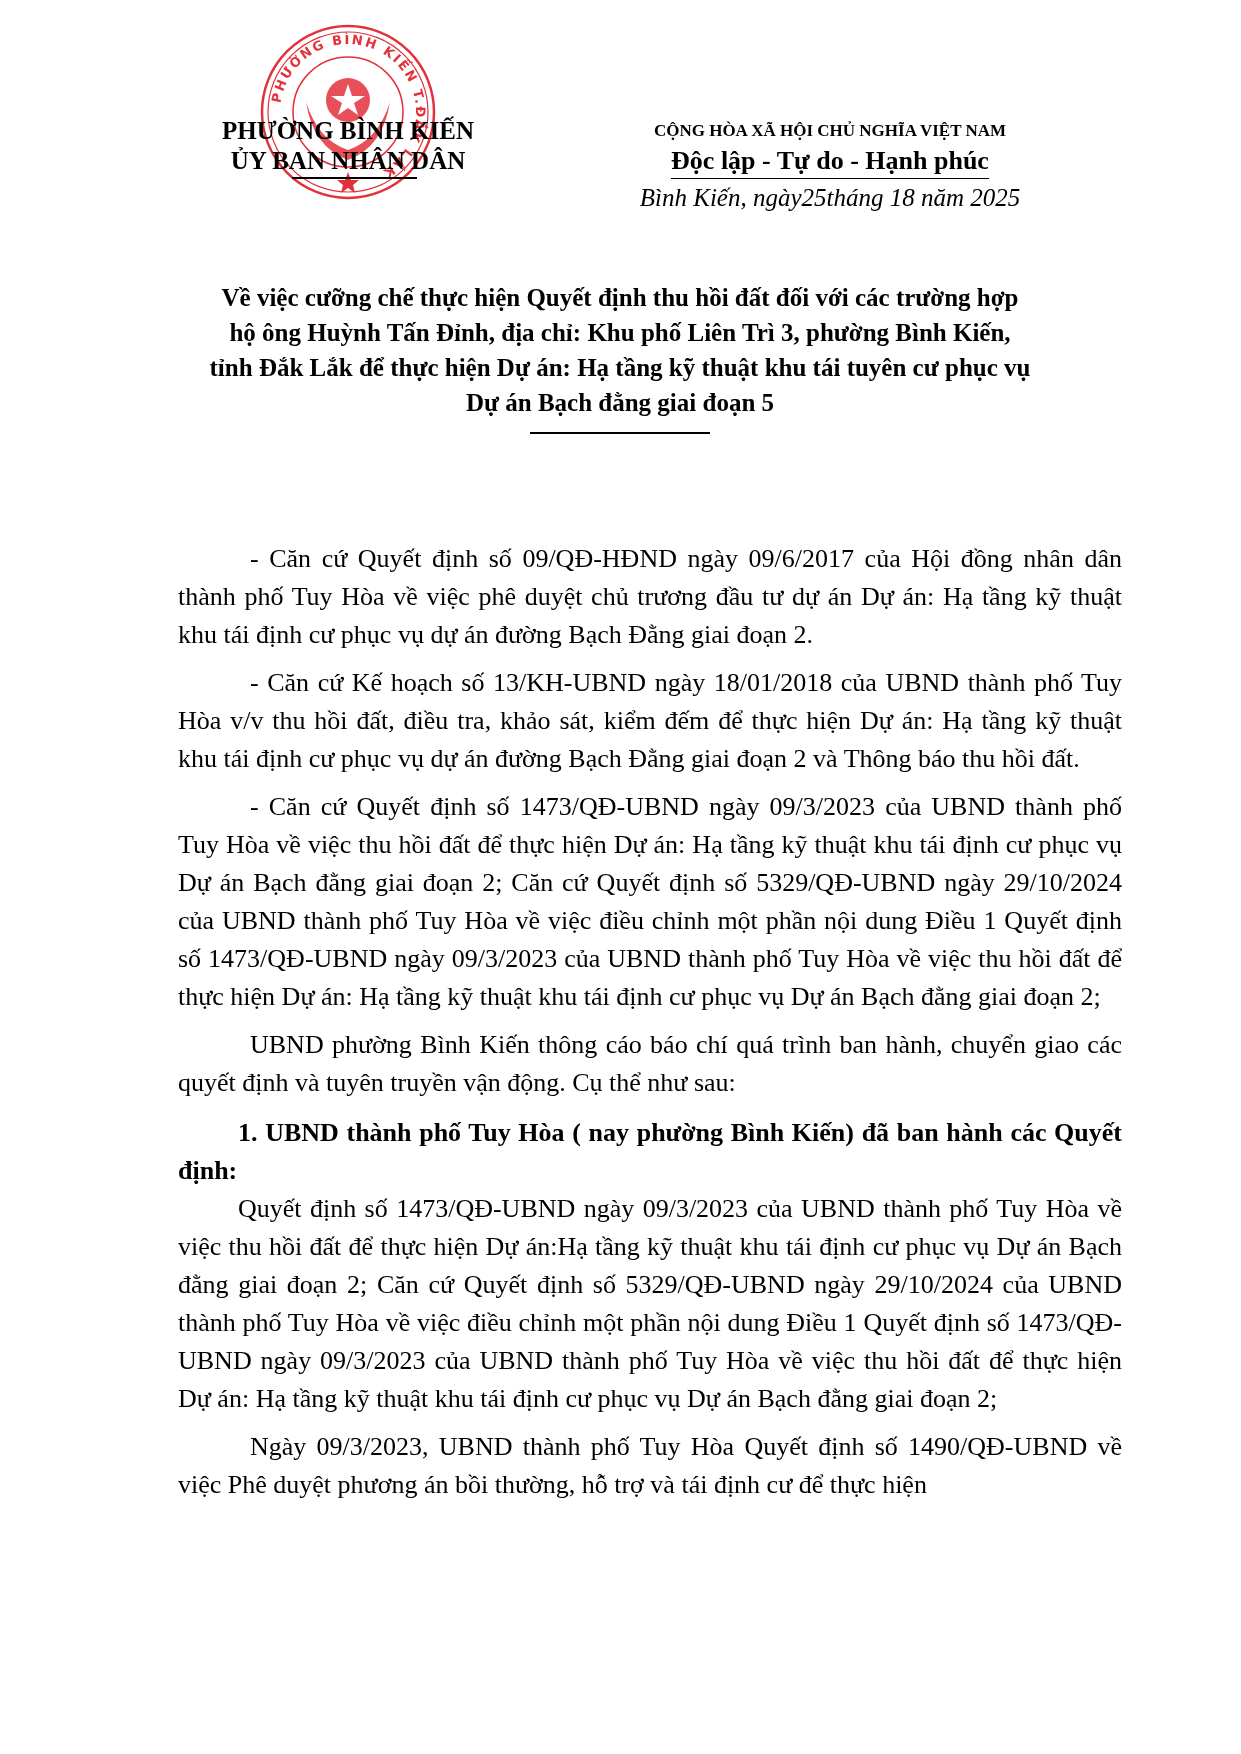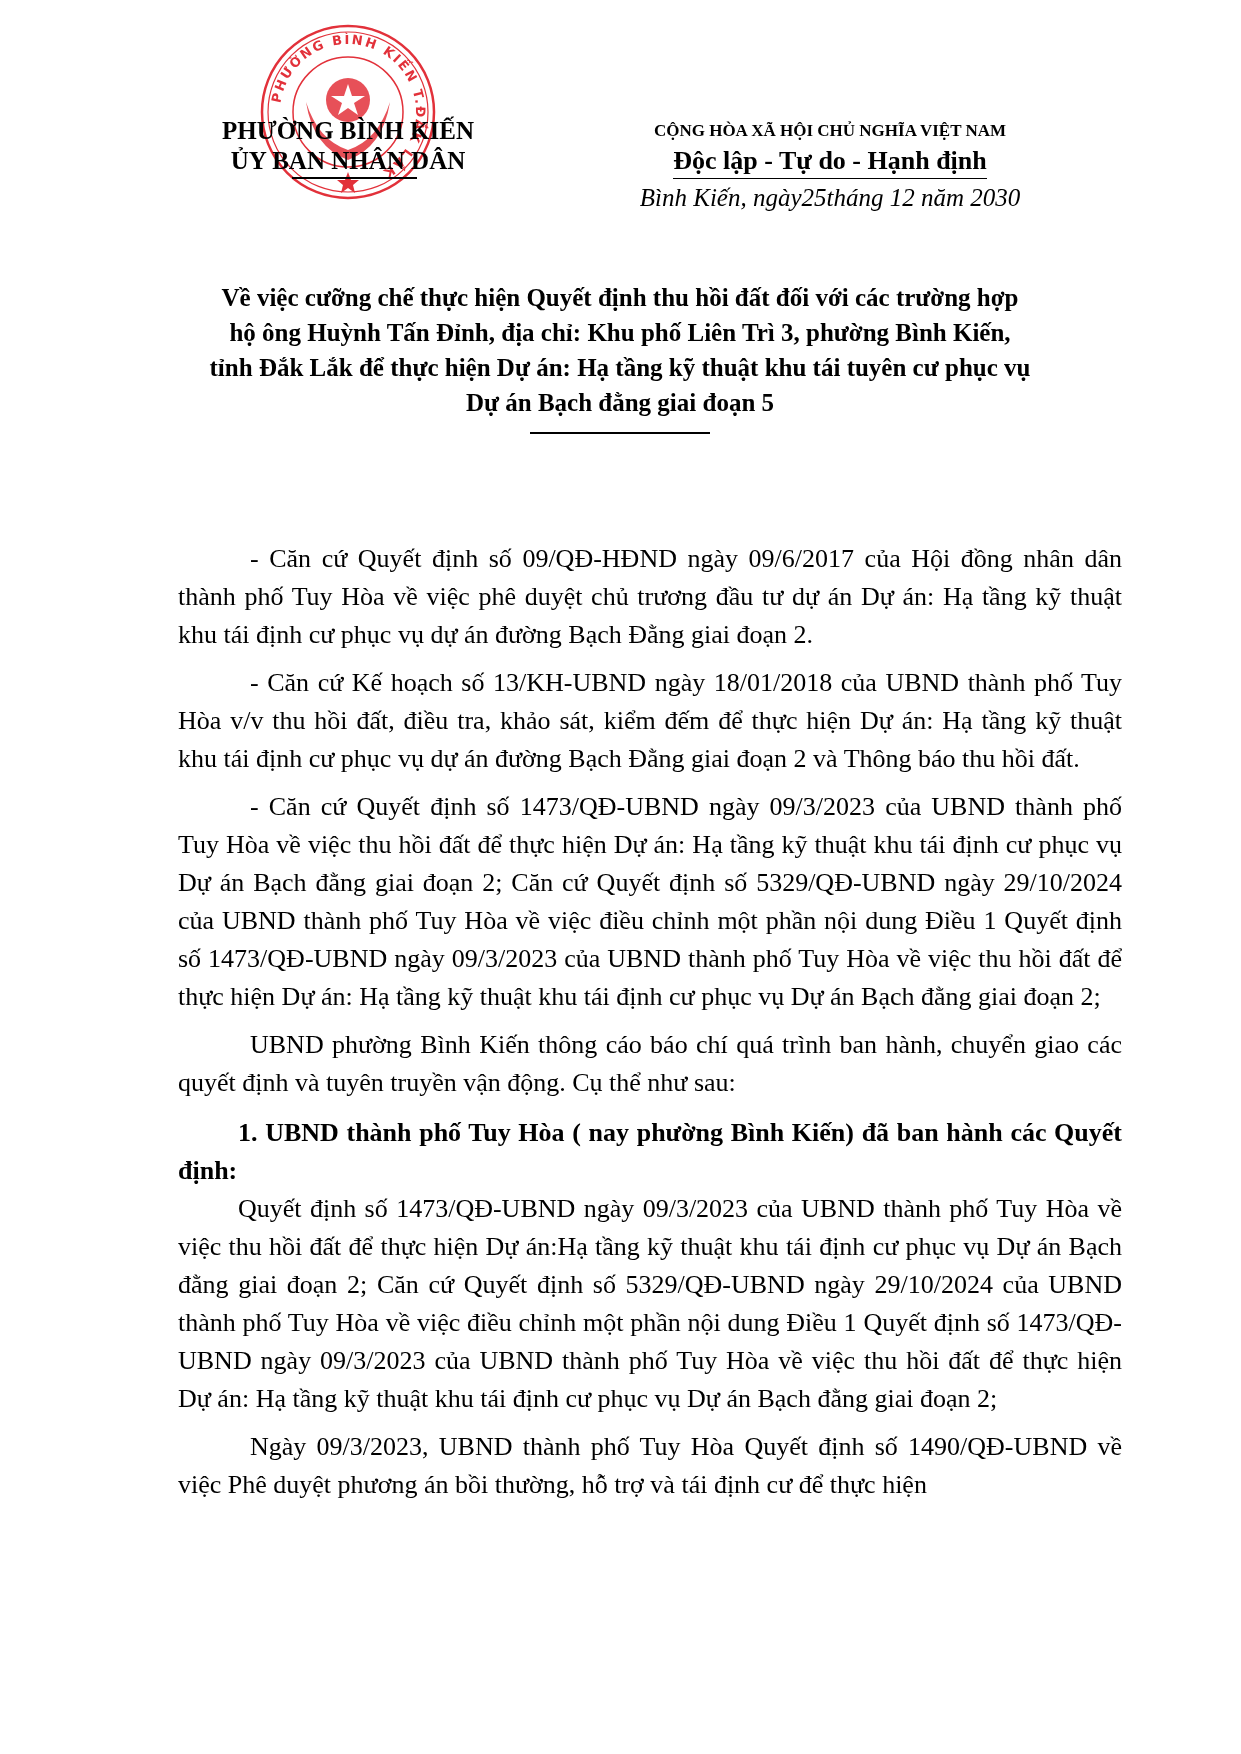--- a/index.html
+++ b/index.html
@@ -53,22 +53,22 @@
   </svg>
 
   <div class="hdr-left">
     <div>PHƯỜNG BÌNH KIẾN</div>
     <div>ỦY BAN NHÂN DÂN</div>
     <div class="rule"></div>
   </div>
 
   <div class="hdr-right">
     <div class="nation">CỘNG HÒA XÃ HỘI CHỦ NGHĨA VIỆT NAM</div>
-    <div class="motto">Độc lập - Tự do - Hạnh định</div>
-    <div class="date">Bình Kiến, ngày25tháng 12 năm 2030</div>
+    <div class="motto">Độc lập - Tự do - Hạnh phúc</div>
+    <div class="date">Bình Kiến, ngày25tháng 18 năm 2025</div>
   </div>
 
   <div class="title-block">
     <div class="sub">Về việc cưỡng chế thực hiện Quyết định thu hồi đất đối với các trường hợp</div>
     <div class="sub">hộ ông Huỳnh Tấn Đỉnh, địa chỉ: Khu phố Liên Trì 3, phường Bình Kiến,</div>
     <div class="sub">tỉnh Đắk Lắk để thực hiện Dự án: Hạ tầng kỹ thuật khu tái tuyên cư phục vụ</div>
     <div class="sub">Dự án Bạch đằng giai đoạn 5</div>
     <div class="rule"></div>
   </div>
 

